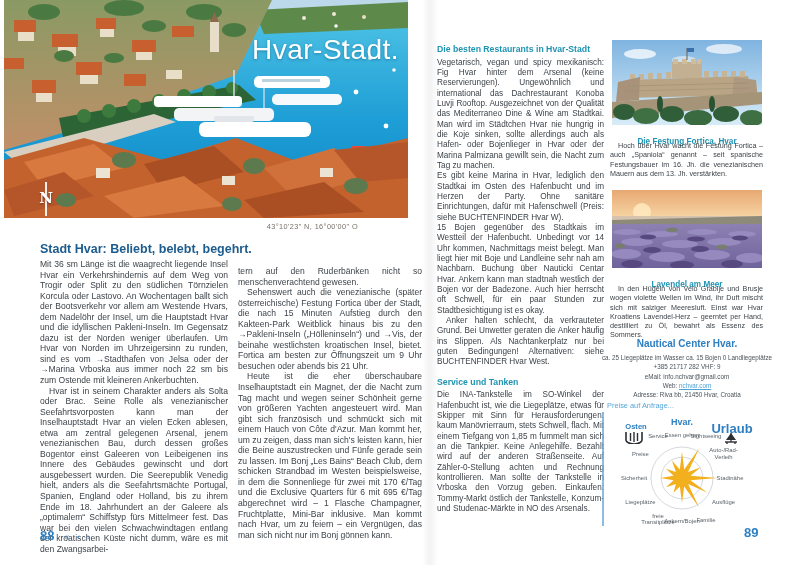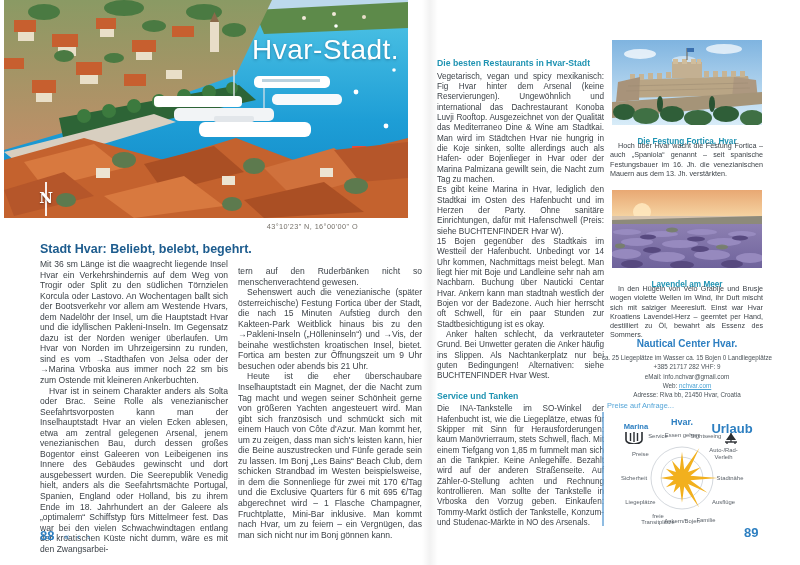--- a/index.html
+++ b/index.html
@@ -32,21 +32,21 @@
   .main-heading{left:40px;top:242px;width:380px;font-size:12.5px;font-weight:bold;color:#1d5c8e;}
   .col{font-size:8.55px;line-height:10.55px;text-align:justify;hyphens:auto;}
   .col p{margin:0 0 0 0;}
   .col p.indent{text-indent:9px;}
   .col1{left:40px;top:259px;width:188px;}
   .col2{left:238px;top:266px;width:184px;}
   .subhead{font-size:8.8px;font-weight:bold;color:#1f93b2;margin:0 0 3px 0;text-align:left;}
   
   .rcol{left:437px;top:40px;width:167px;font-size:8.2px;line-height:10.35px;text-align:justify;hyphens:auto;}
   .rcol h3{font-size:8.7px;line-height:10.5px;font-weight:bold;color:#1f93b2;margin:9px 0 3px 0;text-align:left;}
-  .rcol h3:first-child{margin-top:18px;}
+  .rcol h3:first-child{margin-top:4px;}
   .rcol p{margin:0;}
   .rcol p.indent{text-indent:9px;}
   
   .sb-photo{left:612px;width:150px;overflow:hidden;}
   .sb-caption{left:612px;width:150px;text-align:center;font-size:8.2px;font-weight:bold;color:#1f93b2;margin-top:7px;}
   .sb-text{left:610px;width:153px;font-size:7.2px;line-height:9.3px;text-align:justify;hyphens:auto;color:#3d4349;}
   .sb-text .indent{text-indent:8px;}
   .nc-heading{left:607px;width:160px;text-align:center;font-size:10px;font-weight:bold;color:#2d7fc1;}
   .nc-info{left:600px;width:174px;text-align:center;font-size:6.3px;line-height:9.3px;color:#4a5258;}
   .nc-link{color:#4da3d4;text-decoration:underline;cursor:pointer;}
@@ -339,21 +339,21 @@
     <div>ca. 25 Liegeplätze im Wasser   ca. 15 Bojen   0 Landliegeplätze</div>
     <div>+385 21717 282   VHF: 9</div>
     <div>eMail: info.nchvar@gmail.com</div>
     <div><span>Web: </span><span class="nc-link">nchvar.com</span></div>
     <div>Adresse: Riva bb, 21450 Hvar, Croatia</div>
   </div>
   <div class="abs nc-price" style="top:401px;">Preise auf Anfrage...</div>
 
   <div class="abs compass-card">
     <div class="card-rule"></div>
-    <div class="radar-header rh-marina">Marina</div>
+    <div class="radar-header rh-marina">Osten</div>
     <div class="radar-header rh-title">Hvar.</div>
     <div class="radar-header rh-urlaub">Urlaub</div>
     <svg class="hdr-icon" style="left:28px;top:19px;" width="20" height="13" viewBox="0 0 20 13">
       <path d="M2 1 v8 a8 4 0 0 0 16 0 v-8" fill="none" stroke="#2b2f33" stroke-width="1.6"></path>
       <line x1="6.5" y1="2" x2="6.5" y2="10" stroke="#2b2f33" stroke-width="1.4"></line>
       <line x1="10" y1="1" x2="10" y2="11" stroke="#2b2f33" stroke-width="1.4"></line>
       <line x1="13.5" y1="2" x2="13.5" y2="10" stroke="#2b2f33" stroke-width="1.4"></line>
     </svg>
     <svg class="hdr-icon" style="left:128px;top:18px;" width="14" height="14" viewBox="0 0 14 14">
       <polygon points="2,10 7,3 12,10" fill="#2b2f33"></polygon>

